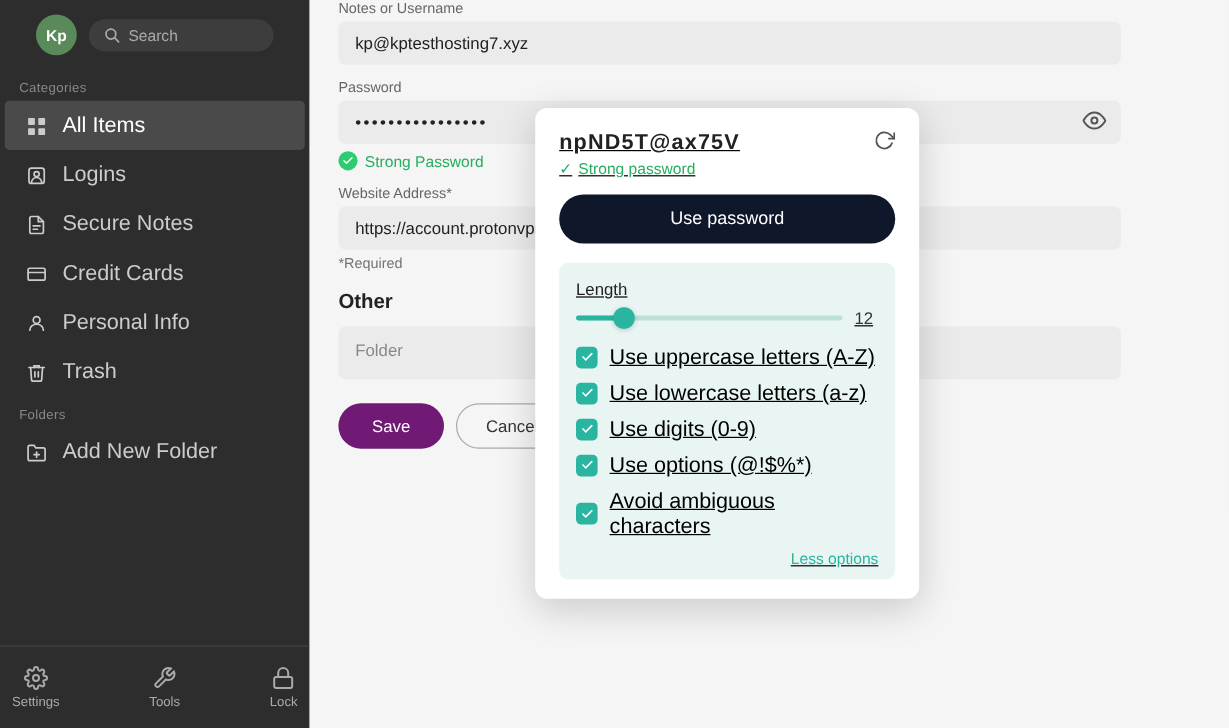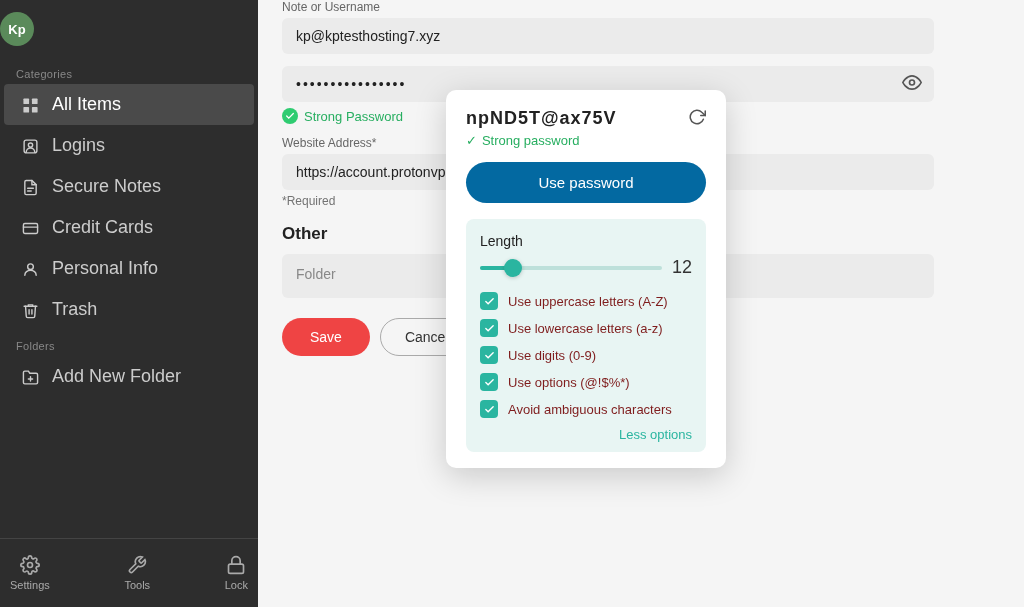--- a/index.html
+++ b/index.html
@@ -8,21 +8,21 @@
     
     .sidebar {
       width: 258px;
       min-width: 258px;
       background: #2d2d2d;
       display: flex;
       flex-direction: column;
       height: 607px;
     }
     .sidebar-top {
-      padding: 12px 0;
+      padding: 12px 30px;
       display: flex;
       align-items: center;
       gap: 10px;
     }
     .avatar {
       width: 34px; height: 34px;
       background: #5a8a5a;
       border-radius: 50%;
       display: flex; align-items: center; justify-content: center;
       color: white; font-weight: bold; font-size: 13px;
@@ -151,21 +151,21 @@
       font-size: 14px;
       margin-bottom: 10px;
       min-height: 44px;
     }
     .note-field { min-height: 90px; }
 
     .action-buttons {
       display: flex; gap: 10px; margin-top: 20px;
     }
     .btn-save {
-      background: #ef4444;
+      background: #701a75;
       color: white;
       border: none;
       border-radius: 22px;
       padding: 10px 28px;
       font-size: 14px;
       font-weight: 500;
       cursor: pointer;
     }
     .btn-cancel {
       background: transparent;
@@ -175,26 +175,27 @@
       padding: 10px 24px;
       font-size: 14px;
       cursor: pointer;
     }
 
     
     .password-popup {
       position: absolute;
       top: 90px;
       left: 188px;
-      width: 280px;
+      width: 320px;
       background: white;
       border-radius: 10px;
       box-shadow: 0 8px 32px rgba(0,0,0,0.18);
       z-index: 100;
       padding: 18px 20px 16px;
+      text-decoration: underline;
     }
 
     .popup-generated-row {
       display: flex; align-items: center; justify-content: space-between;
       margin-bottom: 4px;
     }
     .popup-generated-password {
       font-size: 18px; font-weight: 600; color: #222; letter-spacing: 1px;
     }
     .popup-refresh-btn {
@@ -202,21 +203,21 @@
       color: #555; font-size: 18px; line-height: 1;
     }
     .popup-strong-row {
       display: flex; align-items: center; gap: 5px; margin-bottom: 14px;
     }
     .popup-check { color: #27ae60; font-size: 13px; }
     .popup-strong-text { color: #27ae60; font-size: 13px; }
 
     .btn-use-password {
       width: 100%;
-      background: #0369a1;
+      background: #0f172a;
       color: white;
       border: none;
       border-radius: 22px;
       padding: 12px;
       font-size: 15px;
       font-weight: 500;
       cursor: pointer;
       margin-bottom: 16px;
     }
 
@@ -246,55 +247,62 @@
     }
     .slider-thumb {
       width: 18px; height: 18px;
       background: #2ab5a0;
       border-radius: 50%;
       position: absolute;
       left: 18%;
       top: 50%; transform: translate(-50%, -50%);
       box-shadow: 0 1px 4px rgba(0,0,0,0.2);
     }
-    .slider-value { font-size: 18px; color: #333; min-width: 20px; }
+    .slider-value { font-size: 14px; color: #333; min-width: 20px; }
 
     .checkbox-row {
       display: flex; align-items: center; gap: 10px;
       margin-bottom: 9px;
     }
     .checkbox-box {
       width: 18px; height: 18px;
       background: #2ab5a0;
       border-radius: 4px;
       display: flex; align-items: center; justify-content: center;
       flex-shrink: 0;
     }
     .checkbox-box svg { color: white; }
-    .checkbox-label { font-size: 13px; color: #7f1d1d; }
+    .checkbox-label { font-size: 18px; color: #000000; }
 
     .less-options-link {
       text-align: right;
       color: #2ab5a0;
       font-size: 13px;
       cursor: pointer;
       margin-top: 6px;
     }
 
     
     .grid-icon, .logins-icon, .notes-icon, .cc-icon, .person-icon, .shared-icon, .trash-icon { 
       display: flex; align-items: center; justify-content: center;
     }
   </style>
 </head>
 <body>
 
 <div class="sidebar">
   <div class="sidebar-top">
     <div class="avatar">Kp</div>
+    <div class="search-bar">
+      <svg width="14" height="14" viewBox="0 0 24 24" fill="none" stroke="#aaa" stroke-width="2.5" stroke-linecap="round">
+        <circle cx="11" cy="11" r="7"></circle>
+          <line x1="16.5" y1="16.5" x2="22" y2="22"></line>
+      </svg>
+      <span>Search</span>
+    </div>
   </div>
 
   <div class="sidebar-section-label">Categories</div>
 
   <div class="sidebar-item active">
     <div class="item-icon grid-icon">
       <svg width="17" height="17" viewBox="0 0 24 24" fill="#ccc">
         <rect x="2" y="2" width="8" height="8" rx="1"></rect>
           <rect x="14" y="2" width="8" height="8" rx="1"></rect>
         <rect x="2" y="14" width="8" height="8" rx="1"></rect>
@@ -397,25 +405,26 @@
       </svg>
       <span>Lock</span>
     </div>
   </div>
 </div>
 
 <div class="main">
   <div class="form-area">
 
     <div class="field-group">
-      <div class="field-label">Note or Username</div>
+      <div class="field-label">Notes or Username</div>
       <div class="field-value">kp@kptesthosting7.xyz</div>
     </div>
 
     <div class="field-group">
+      <div class="field-label">Password</div>
       <div class="field-value password-field-wrapper" style="position:relative;">
         <span class="password-dots">••••••••••••••••</span>
         <span class="eye-icon">
           <svg width="20" height="20" viewBox="0 0 24 24" fill="none" stroke="#555" stroke-width="2" stroke-linecap="round">
             <path d="M1 12s4-8 11-8 11 8 11 8-4 8-11 8-11-8-11-8z"></path>
             <circle cx="12" cy="12" r="3"></circle>
           </svg>
         </span>
       </div>
       <div class="strong-password-row">

